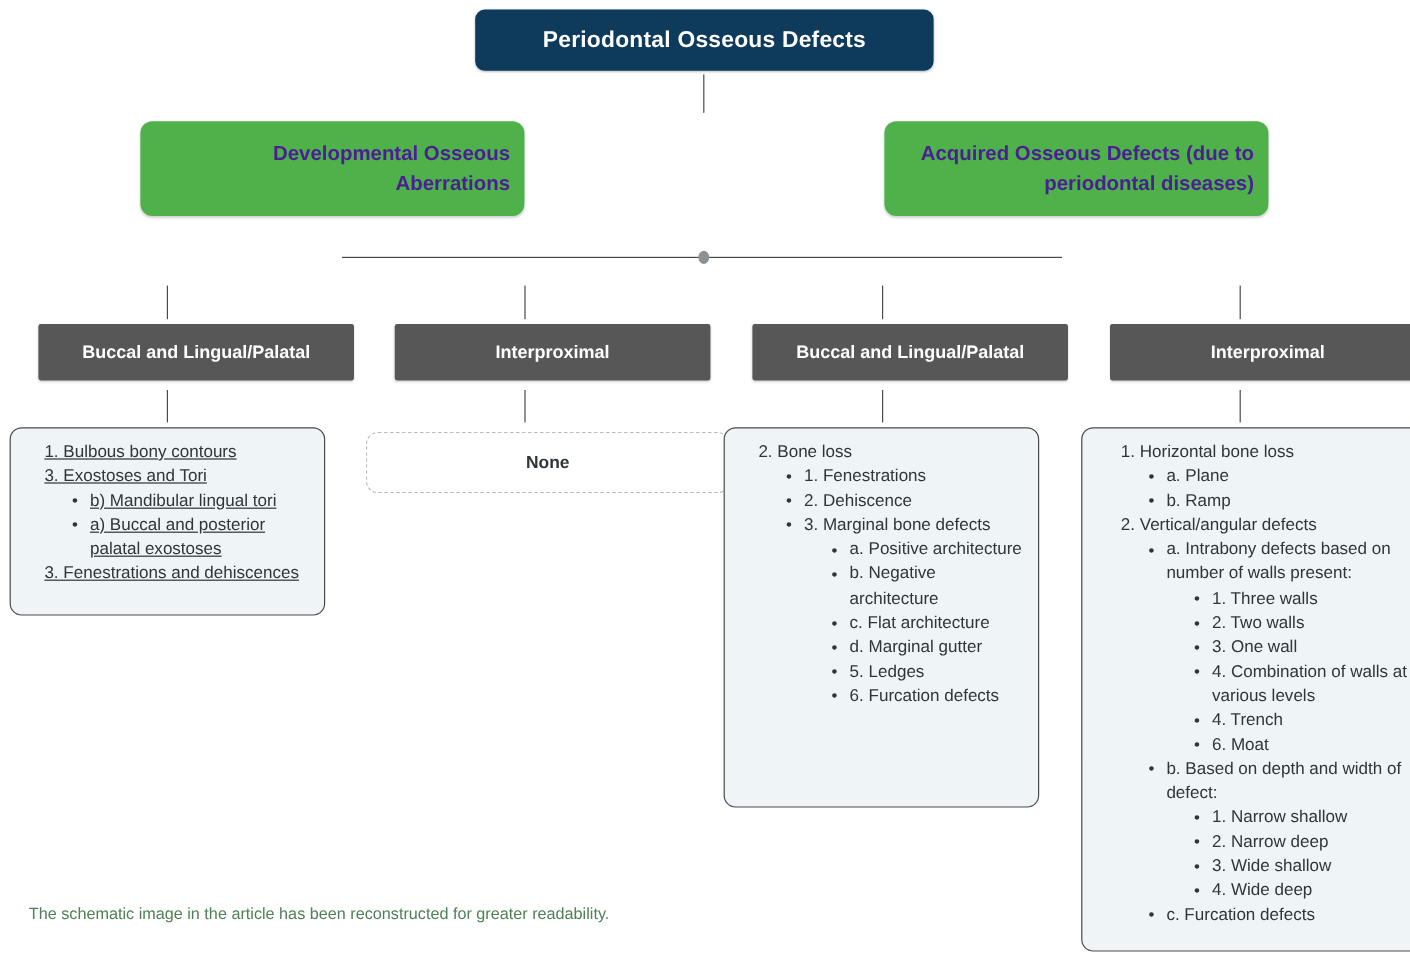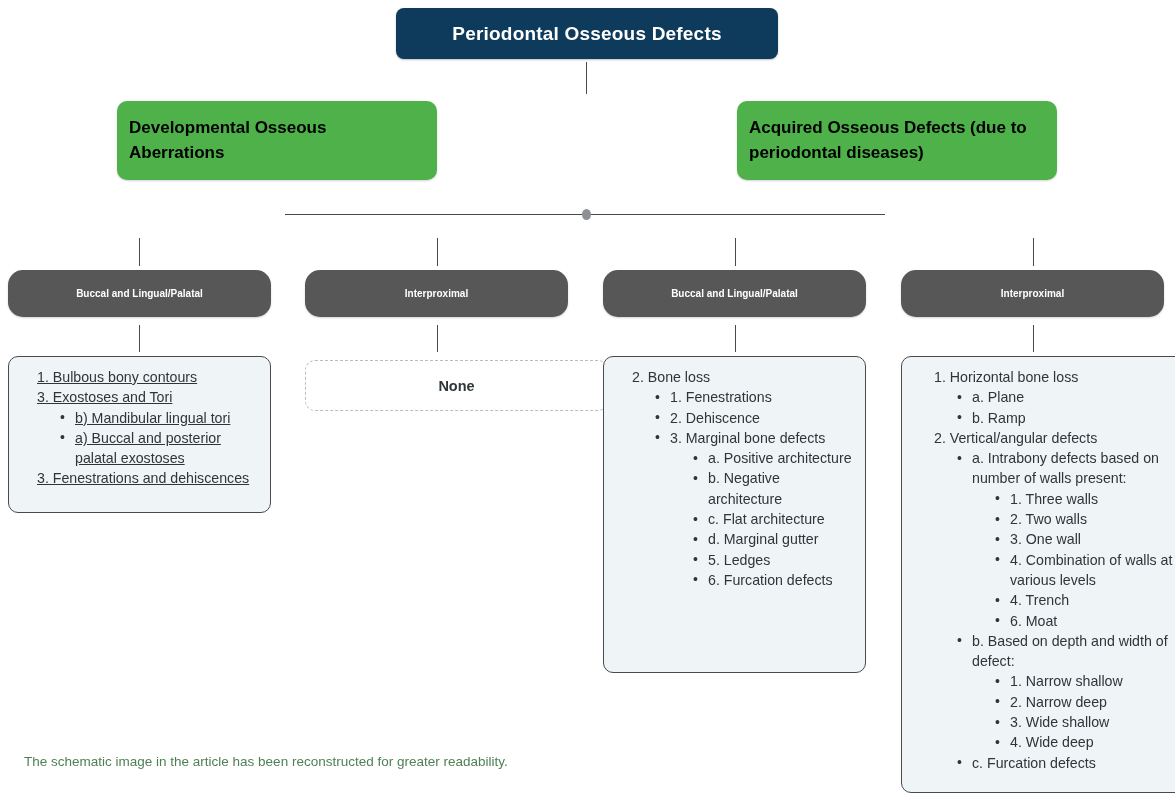--- a/index.html
+++ b/index.html
@@ -22,52 +22,53 @@
     height: 798px;
   }
 
   
   .node {
     position: absolute;
     box-sizing: border-box;
     display: flex;
     align-items: center;
     justify-content: center;
-    text-align: left;
+    text-align: right;
   }
 
   .node-root {
     background: #0e3a5b;
     color: #ffffff;
     border-radius: 8px;
     font-weight: bold;
     font-size: 19px;
     letter-spacing: .2px;
     box-shadow: 0 1px 2px rgba(0,0,0,.25);
   }
 
   .node-green {
     background: #4eb14a;
-    color: #000000;
+    color: #4c1d95;
     border-radius: 10px;
     font-weight: bold;
     font-size: 17px;
     line-height: 1.45;
     padding: 6px 12px;
     box-shadow: 0 1px 2px rgba(0,0,0,.18);
   }
 
   .node-gray {
     background: #575757;
     color: #ffffff;
-    border-radius: 15px;
-    font-weight: bold;
-    font-size: 10px;
+    border-radius: 2px;
+    font-weight: bold;
+    font-size: 15px;
     padding: 4px 10px;
     box-shadow: 0 1px 2px rgba(0,0,0,.18);
+    margin-left: 24px;
   }
 
   
   .panel {
     position: absolute;
     box-sizing: border-box;
     background: #eff4f7;
     border: 1.6px solid #4a4a4a;
     border-radius: 10px;
     padding: 10px 10px 10px 8px;

